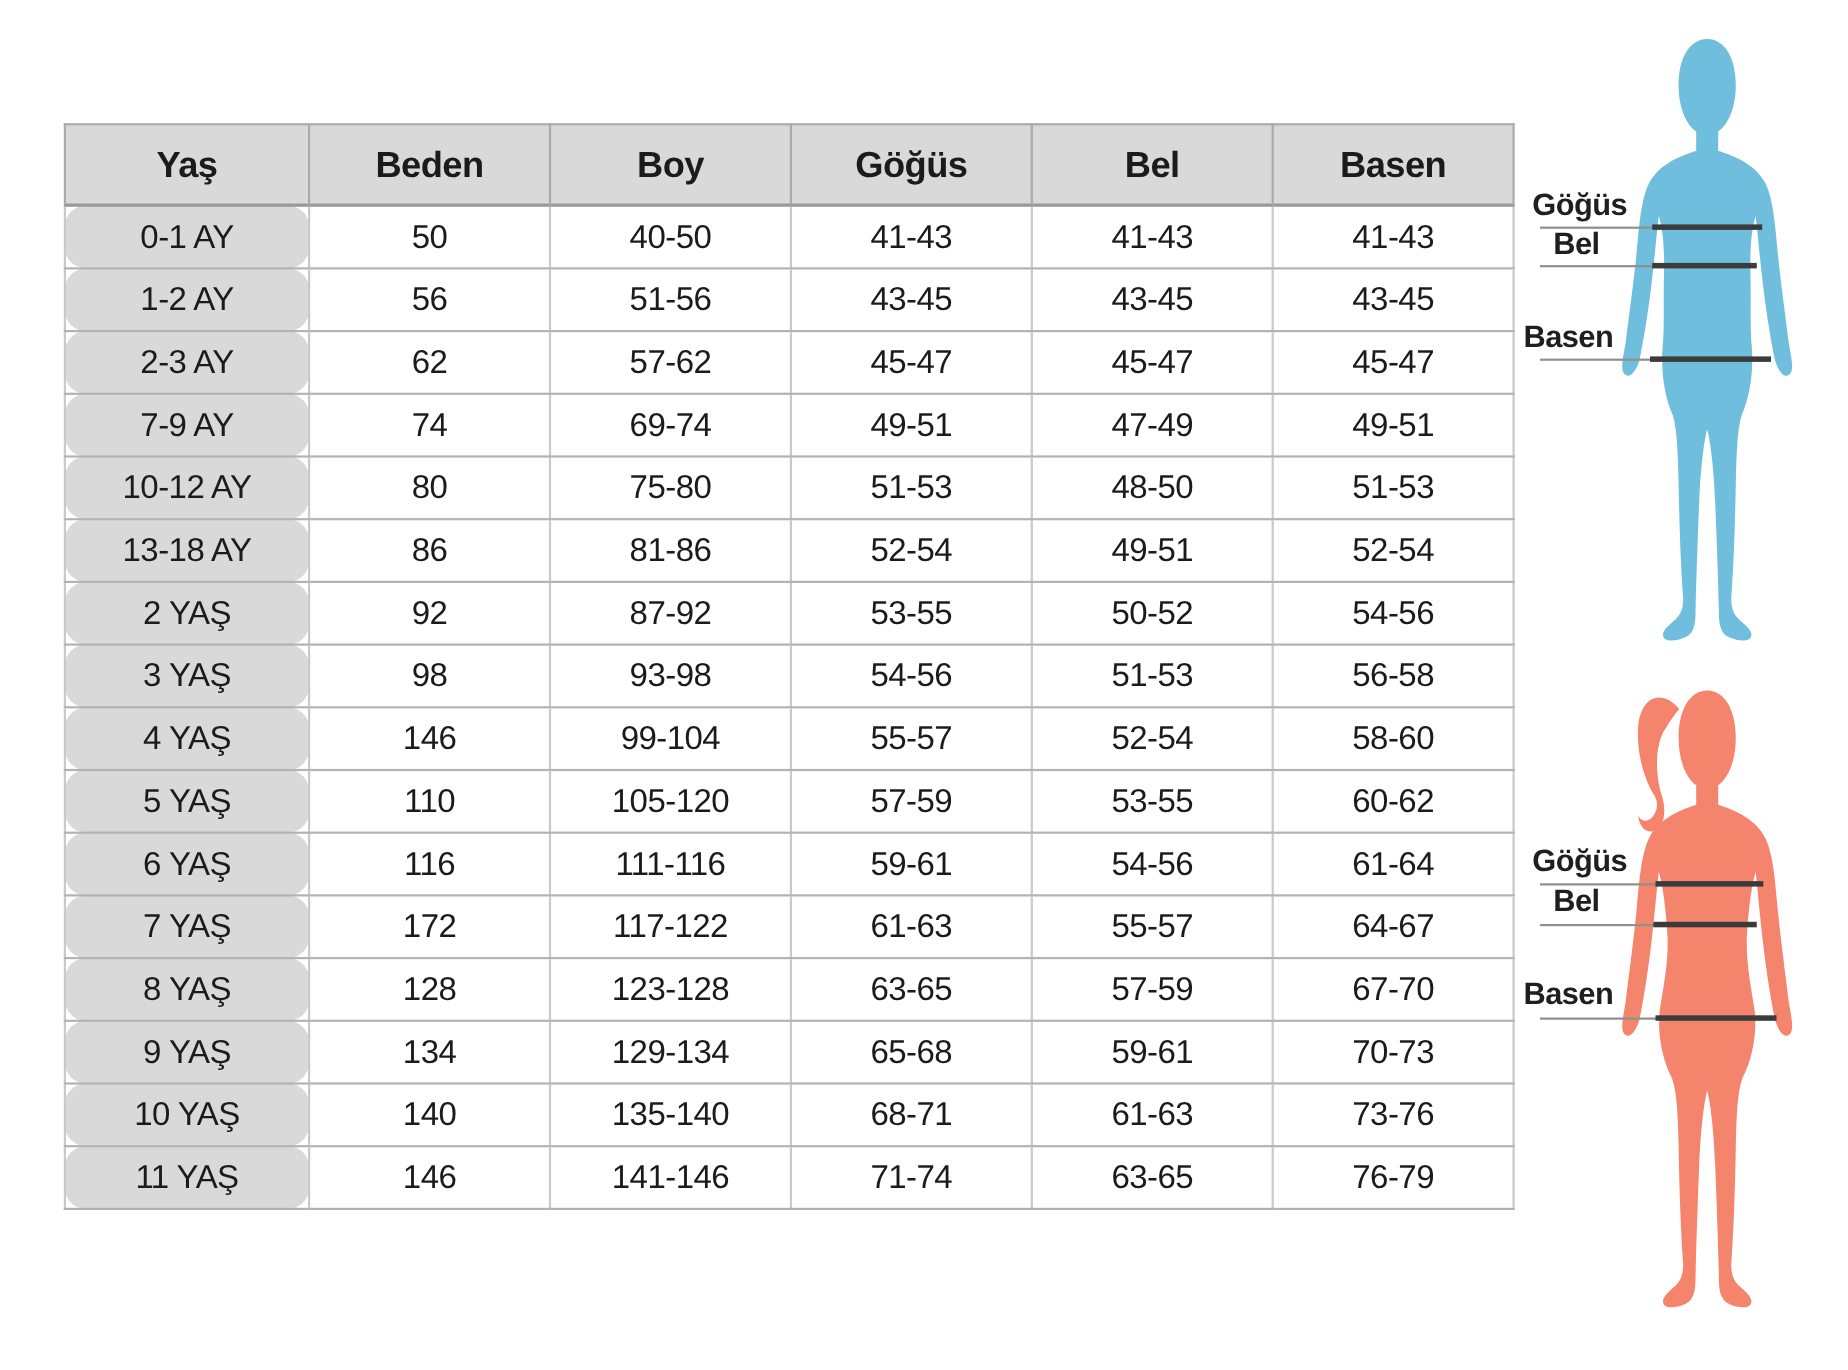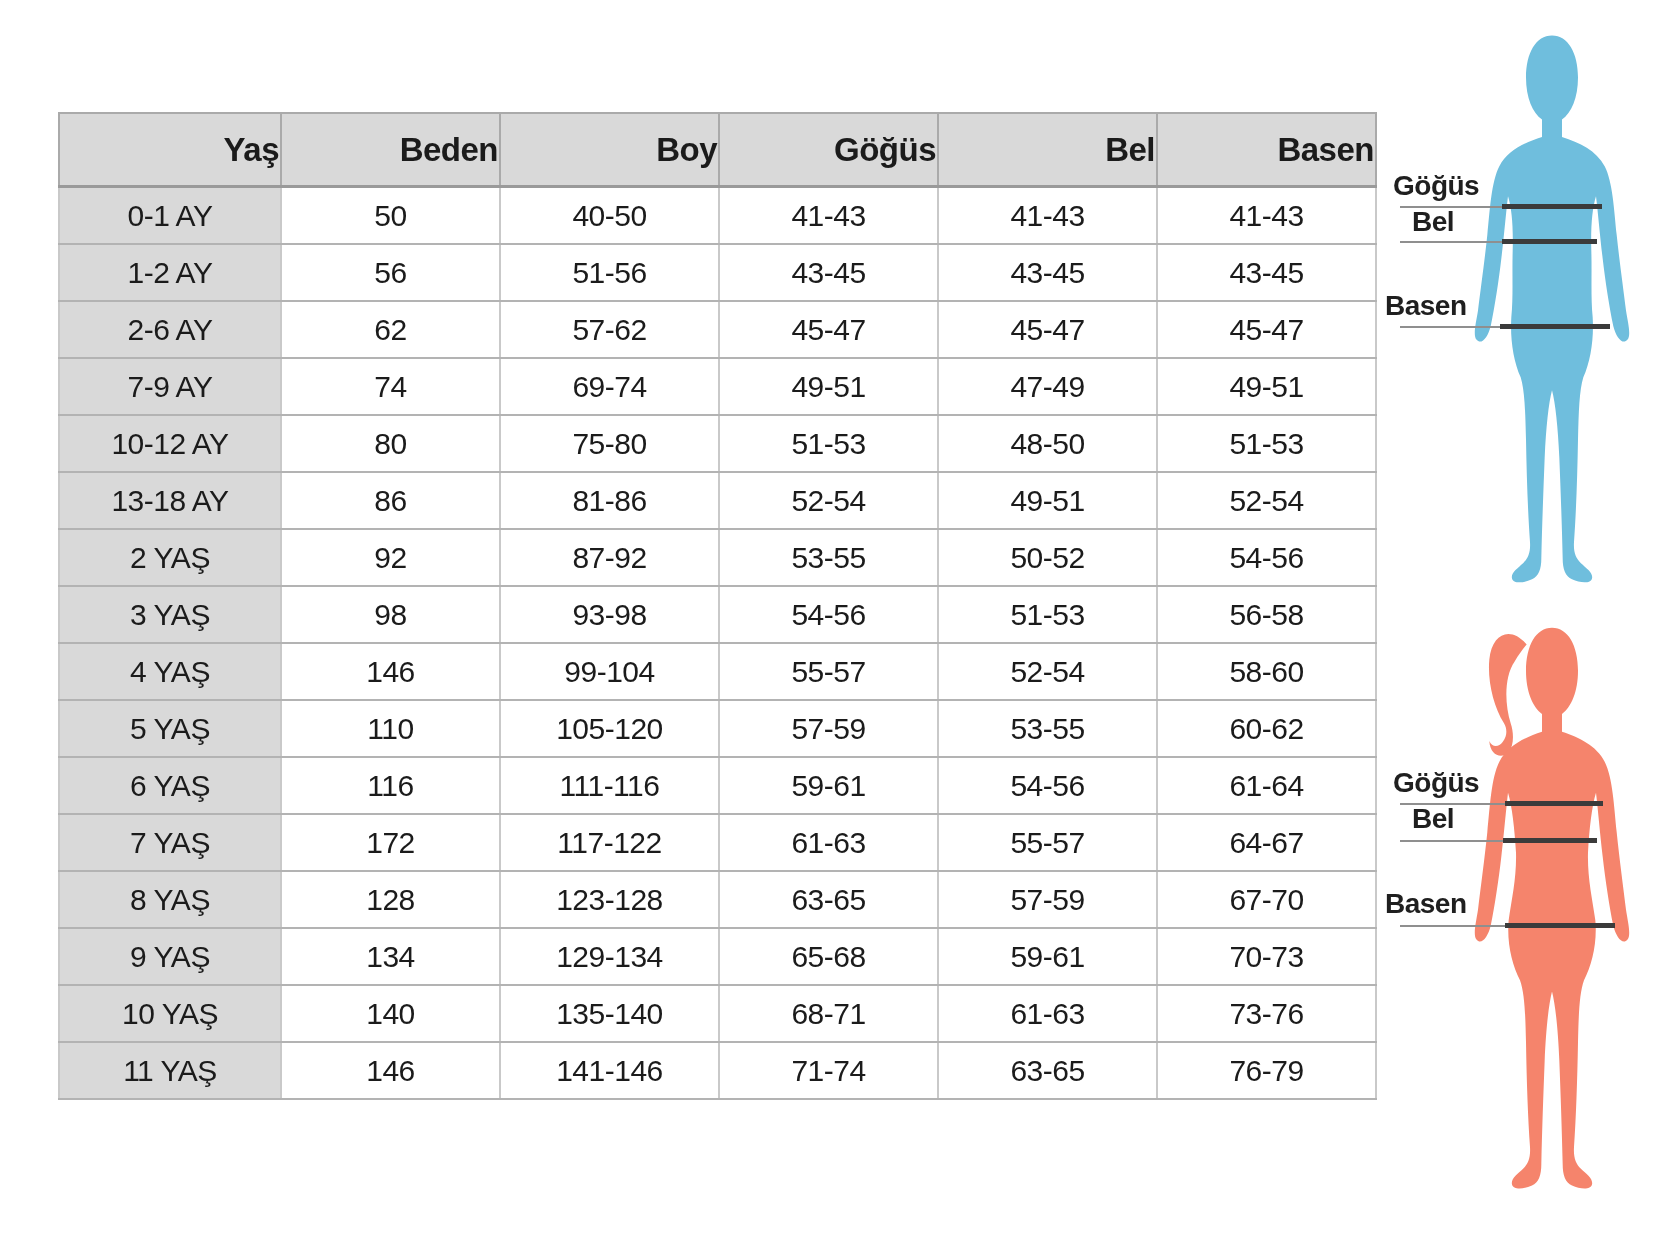--- a/index.html
+++ b/index.html
@@ -12,29 +12,29 @@
   .size-table{
     position:absolute;left:58px;top:112px;width:1319px;
     border-collapse:collapse;table-layout:fixed;
     border:2px solid #9a9a9a;
   }
   .size-table col.c0{width:222px;}
   .size-table th{
     height:69px;background:#d9d9d9;
     font-size:33px;font-weight:700;letter-spacing:-0.5px;
     border:2px solid #aaaaaa;border-bottom:3px solid #9a9a9a;
-    text-align:right;vertical-align:middle;
+    text-align:center;vertical-align:middle;
   }
   .size-table td{
     height:53px;font-size:30px;font-weight:400;letter-spacing:-0.5px;
     border-top:2px solid #b3b3b3;border-bottom:2px solid #b3b3b3;
     border-left:2px solid #c9c9c9;border-right:2px solid #c9c9c9;
     text-align:center;vertical-align:middle;background:#ffffff;
   }
-  .size-table td:first-child{background:#d9d9d9;}
+  .size-table td:first-child{background:#d9d9d9;border-radius:19px;}
 
   
   .figure-svg{position:absolute;}
   #boy-figure{left:1452px;top:30px;width:200px;height:585px;}
   #girl-figure{left:1452px;top:622px;width:200px;height:600px;}
 
   
   .m-label{
     position:absolute;font-size:28px;font-weight:700;color:#1f1f1f;
     letter-spacing:-0.5px;white-space:nowrap;
@@ -95,21 +95,21 @@
       </tr>
       <tr>
         <td>1-2 AY</td>
         <td>56</td>
         <td>51-56</td>
         <td>43-45</td>
         <td>43-45</td>
         <td>43-45</td>
       </tr>
       <tr>
-        <td>2-6 AY</td>
+        <td>2-3 AY</td>
         <td>62</td>
         <td>57-62</td>
         <td>45-47</td>
         <td>45-47</td>
         <td>45-47</td>
       </tr>
       <tr>
         <td>7-9 AY</td>
         <td>74</td>
         <td>69-74</td>

